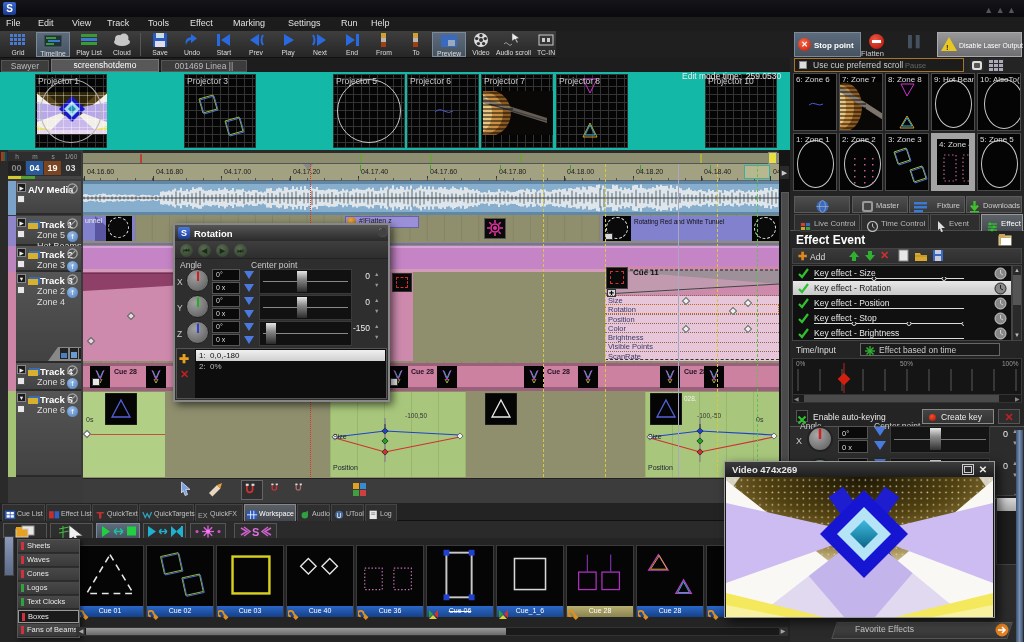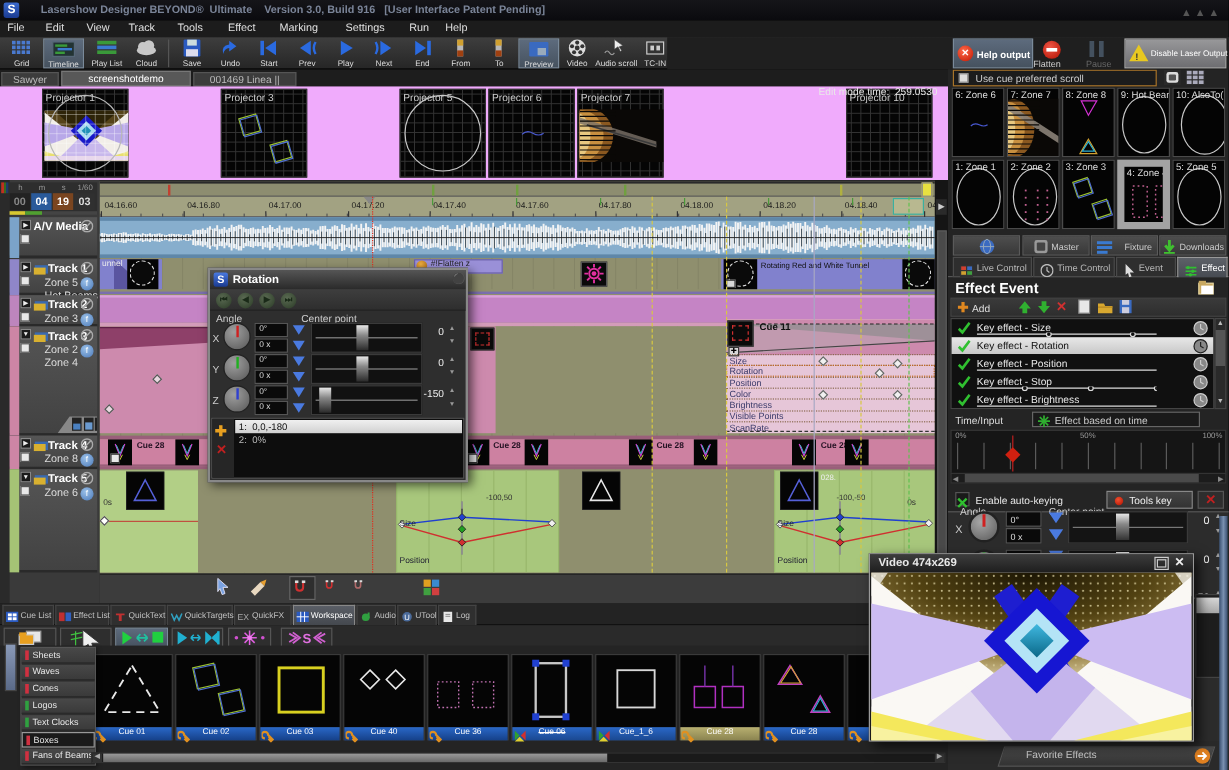--- a/index.html
+++ b/index.html
@@ -7,21 +7,20 @@
 .plabel{position:absolute;left:2px;top:1px;color:#ccc;font-size:8.5px}
 .zlabel{position:absolute;left:2px;top:1px;color:#ddd;font-size:8px;white-space:nowrap}
 .trkname{color:#fff;font-weight:bold;font-size:9.5px}
 .zname{color:#ddd;font-size:9px}
 .circ{width:11px;height:11px;border-radius:50%;font-size:8px;text-align:center;line-height:11px}
 </style></head>
 <body>
 
 <div class="a" style="left:0;top:0;width:1024px;height:17px;background:linear-gradient(#151519,#0a0a0e)">
  <div class="a" style="left:3px;top:2px;width:13px;height:13px;background:linear-gradient(#3a6ad0,#1a3a90);border-radius:2px;color:#fff;font-size:10px;font-weight:bold;text-align:center;line-height:13px">S</div>
- <div class="a" style="left:34px;top:3px;color:#7a8498;font-size:9px;font-weight:bold">Lasershow Designer BEYOND®&nbsp; Ultimate&nbsp;&nbsp;&nbsp;&nbsp;Version 3.0, Build 916&nbsp;&nbsp;&nbsp;[User Interface Patent Pending]</div>
  <div class="a" style="right:8px;top:5px;color:#555;font-size:9px">▲ ▲ ▲</div>
 </div>
 
 <div class="a" style="left:0;top:17px;width:1024px;height:14px;background:#1c1c1c">
  <div class="a" style="left:6px;top:1px;color:#e0e0e0;font-size:9px">File</div>
     <div class="a" style="left:38px;top:1px;color:#e0e0e0;font-size:9px">Edit</div>
     <div class="a" style="left:72px;top:1px;color:#e0e0e0;font-size:9px">View</div>
     <div class="a" style="left:107px;top:1px;color:#e0e0e0;font-size:9px">Track</div>
     <div class="a" style="left:148px;top:1px;color:#e0e0e0;font-size:9px">Tools</div>
     <div class="a" style="left:190px;top:1px;color:#e0e0e0;font-size:9px">Effect</div>
@@ -175,21 +174,21 @@
     </div>
 </div>
 
 <div class="a" style="left:0;top:58px;width:790px;height:14px;background:#1d1d1d">
  <div class="a" style="left:1px;top:2px;width:48px;height:12px;background:#3c3c3c;border:1px solid #555;color:#bbb;font-size:8.5px;text-align:center">Sawyer</div>
  <div class="a" style="left:51px;top:1px;width:108px;height:13px;background:#585858;border:1px solid #777;color:#fff;font-size:8.5px;text-align:center">screenshotdemo</div>
  <div class="a" style="left:161px;top:2px;width:86px;height:12px;background:#3c3c3c;border:1px solid #555;color:#bbb;font-size:8.5px;text-align:center">001469 Linea ||</div>
 </div>
 <div class="a" style="left:682px;top:71px;color:#e8e8e8;font-size:8.5px;z-index:6">Edit mode time:&nbsp; 259.0530</div>
 
-<div class="a" style="left:0;top:72px;width:790px;height:78px;background:#f0abfc">
+<div class="a" style="left:0;top:72px;width:790px;height:78px;background:#14b8a6">
 <div class="a projcell" style="left:35px;top:2px;width:72px;height:74px;background-image:linear-gradient(#333 1px,transparent 1px),linear-gradient(90deg,#333 1px,transparent 1px);background-size:8px 8px;background-position:3px 3px;">
       <svg class="a" style="left:1px;top:17px" width="70" height="42" viewBox="0 0 70 42">
         <rect width="70" height="42" fill="#f2eee8"></rect>
         <path d="M-2 0 L72 0 L35 30 Z" fill="#55431a"></path>
         <path d="M8 0 L62 0 L35 24 Z" fill="#2e2408"></path>
         <path d="M0 10 L35 17 L0 30 Z" fill="#b8a8e8"></path>
         <path d="M70 10 L35 17 L70 30 Z" fill="#b8a8e8"></path>
         <path d="M10 42 L35 17 L62 42 Z" fill="#c8b8ec"></path>
         <path d="M0 42 L0 34 L26 42 Z" fill="#e8e070"></path>
         <path d="M70 42 L70 34 L44 42 Z" fill="#e8e070"></path>
@@ -239,20 +238,28 @@
           <line x1="0" y1="18" x2="30" y2="18"></line>
           <line x1="0" y1="22" x2="30" y2="22"></line>
           <line x1="0" y1="26" x2="30" y2="26"></line>
           <line x1="0" y1="30" x2="30" y2="30"></line>
           <line x1="0" y1="34" x2="30" y2="34"></line>
           <line x1="0" y1="38" x2="30" y2="38"></line>
           <line x1="0" y1="42" x2="30" y2="42"></line>
         </g>
       </svg>
       <div class="plabel">Projector 7</div>
+    </div>
+<div class="a projcell" style="left:556px;top:2px;width:72px;height:74px;background-image:linear-gradient(#333 1px,transparent 1px),linear-gradient(90deg,#333 1px,transparent 1px);background-size:8px 8px;background-position:3px 3px;">
+      <svg class="a" style="left:0;top:0" width="72" height="74">
+        <path d="M26 4 L40 4 L33 18 Z" fill="none" stroke="#d030d0"></path>
+        <path d="M26 62 L40 62 L33 48 Z" fill="none" stroke="#d0a030"></path>
+        <path d="M28 60 L38 60 L33 50 Z" fill="none" stroke="#30b0d0"></path>
+      </svg>
+      <div class="plabel">Projector 8</div>
     </div>
 <div class="a projcell" style="left:705px;top:2px;width:72px;height:74px;background-image:linear-gradient(#333 1px,transparent 1px),linear-gradient(90deg,#333 1px,transparent 1px);background-size:8px 8px;background-position:3px 3px;">
       <div class="plabel">Projector 10</div>
     </div>
 </div>
 
 <div class="a" style="left:0;top:150px;width:790px;height:353px;background:#2a2a2a">
 <div class="a" style="left:83px;top:1px;width:696px;height:327px;background:#8f8f6e"></div>
 <div class="a" style="left:83px;top:14px;width:696px;height:313px;background-image:linear-gradient(90deg,rgba(0,0,0,0.08) 1px,transparent 1px);background-size:17.2px 100%"></div>
 <div class="a" style="left:0;top:0;width:8px;height:353px;background:#2a2a2a"></div>
@@ -1312,21 +1319,21 @@
 <div class="a" style="left:2px;top:339px;width:230px;height:9px;background:#1c1c1c;border:1px solid #333"></div>
 <div class="a" style="left:4px;top:340px;color:#888;font-size:6px">◀</div>
 <div class="a" style="left:225px;top:340px;color:#888;font-size:6px">▶</div>
 <div class="a" style="left:14px;top:340px;width:195px;height:7px;background:#4a4a4a"></div>
 <div class="a" style="left:6px;top:355px;width:12px;height:12px;background:#1a1a1a;border:1px solid #555"><svg width="10" height="10">
         <path d="M1.5 1.5 L8.5 8.5 M8.5 1.5 L1.5 8.5" stroke="#30c030" stroke-width="2"></path>
       </svg></div>
 <div class="a" style="left:23px;top:357px;color:#e8e8e8;font-size:8.5px">Enable auto-keying</div>
 <div class="a" style="left:132px;top:354px;width:72px;height:15px;background:linear-gradient(#444,#333);border:1px solid #888">
       <div class="a" style="left:6px;top:4px;width:7px;height:7px;border-radius:50%;background:radial-gradient(circle at 40% 35%,#f05030,#b01000)"></div>
-      <div class="a" style="left:18px;top:2px;color:#eee;font-size:8.5px">Tools key</div>
+      <div class="a" style="left:18px;top:2px;color:#eee;font-size:8.5px">Create key</div>
     </div>
 <div class="a" style="left:208px;top:354px;width:22px;height:15px;background:#2e2e2e;border:1px solid #555">
       <div style="color:#c02020;font-size:11px;font-weight:bold;text-align:center;line-height:14px">✕</div>
     </div>
 <div class="a" style="left:0;top:371px;width:234px;height:216px;background:#2c2c2c;border-top:1px solid #555"></div>
 <div class="a" style="left:10px;top:366px;color:#ccc;font-size:8.5px">Angle</div>
 <div class="a" style="left:84px;top:366px;color:#ccc;font-size:8.5px">Center point</div>
 <div class="a" style="left:6px;top:381px;color:#ccc;font-size:9px">X</div>
 <div class="a" style="left:17px;top:371px;width:26px;height:26px;border-radius:50%;background:radial-gradient(circle at 38% 32%,#a8a8a8,#5a5a5a);border:2px solid #222"></div>
 <svg class="a" style="left:17px;top:371px" width="26" height="26">
@@ -1384,27 +1391,27 @@
 <div class="a" style="left:200px;top:438px;width:18px;text-align:right;color:#eee;font-size:9px">-50</div>
 <div class="a" style="left:222px;top:437px;color:#999;font-size:6px">▲</div>
 <div class="a" style="left:222px;top:449px;color:#999;font-size:6px">▼</div>
 <div class="a" style="left:206px;top:440px;width:22px;height:70px;background:#1e1e1e;border:1px solid #444"></div>
 <div class="a" style="left:207px;top:443px;width:20px;height:13px;background:linear-gradient(#d8d8d8,#a8a8a8)"></div>
 </div>
 
 <div class="a" style="left:556px;top:31px;width:468px;height:27px;background:#1f1f1f">
  <div class="a" style="left:238px;top:1px;width:67px;height:25px;background:linear-gradient(#5d6b7d,#46525f);border:1px solid #7a8a9a">
    <div class="a" style="left:3px;top:5px;width:13px;height:13px;border-radius:50%;background:radial-gradient(circle at 40% 35%,#ff6a4a,#c01500);color:#fff;font-size:8px;font-weight:bold;text-align:center;line-height:13px">✕</div>
-   <div class="a" style="left:19px;top:8px;color:#fff;font-size:8px;font-weight:bold;white-space:nowrap">Help output</div>
+   <div class="a" style="left:19px;top:8px;color:#fff;font-size:8px;font-weight:bold;white-space:nowrap">Stop point</div>
  </div>
  <div class="a" style="left:313px;top:3px;width:15px;height:15px;border-radius:50%;background:radial-gradient(circle at 40% 35%,#f05545,#b01000)"></div>
  <div class="a" style="left:316px;top:9px;width:9px;height:3px;background:#fff"></div>
  <div class="a" style="left:305px;top:18px;color:#ccc;font-size:7.5px">Flatten</div>
  <div class="a" style="left:352px;top:4px;color:#44515f;font-size:11px;font-weight:bold">▌▌</div>
- <div class="a" style="left:349px;top:18px;color:#666;font-size:7.5px">Pause</div>
+ <div class="a" style="left:349px;top:30px;color:#666;font-size:7.5px">Pause</div>
  <div class="a" style="left:381px;top:1px;width:85px;height:25px;background:linear-gradient(#98989a,#6e6e72);border:1px solid #aaa">
    <div class="a" style="left:3px;top:4px;width:0;height:0;border-left:8px solid transparent;border-right:8px solid transparent;border-bottom:14px solid #e8c820"></div>
    <div class="a" style="left:8px;top:10px;color:#333;font-size:8px;font-weight:bold">!</div>
    <div class="a" style="left:21px;top:9px;color:#fff;font-size:6.8px;white-space:nowrap">Disable Laser Output</div>
  </div>
 </div>
 
 <div class="a" style="left:790px;top:618px;width:234px;height:24px;background:#2a2a2a"></div>
 <div class="a" style="left:834px;top:622px;width:176px;height:17px;background:linear-gradient(#4a4a4a,#333);border:1px solid #555;transform:skewX(-18deg)"></div>
 <div class="a" style="left:855px;top:624px;color:#ccc;font-size:8.5px">Favorite Effects</div>

